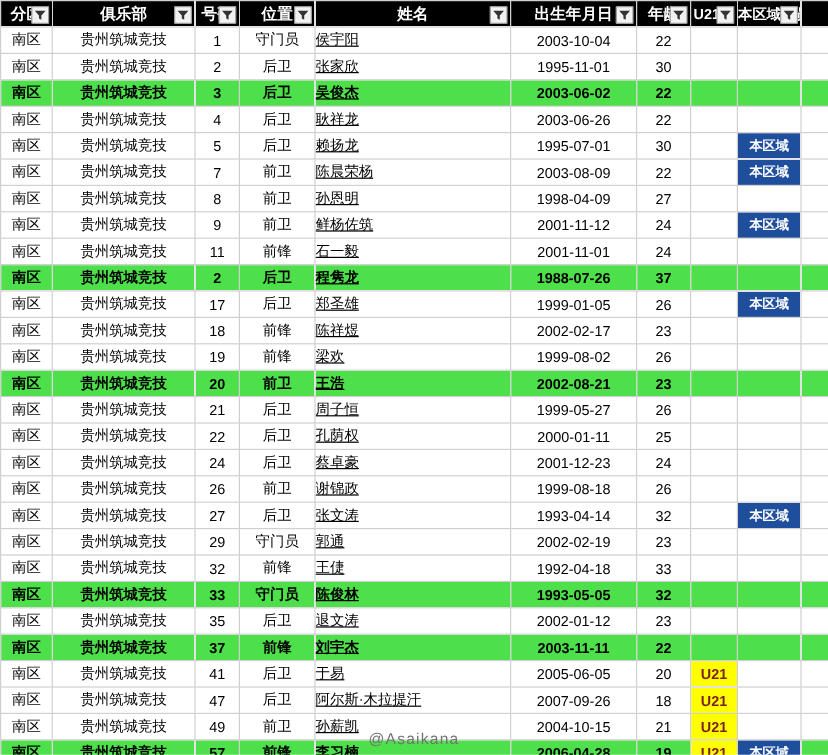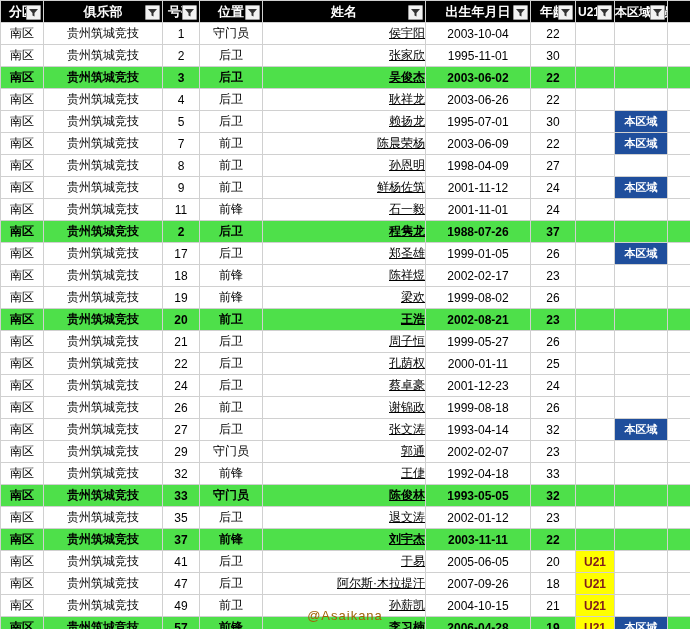--- a/index.html
+++ b/index.html
@@ -62,35 +62,35 @@
   .c-club   { width: 118px; }
   .c-num    { width: 36px; }
   .c-pos    { width: 62px; }
   .c-name   { width: 162px; text-decoration: underline; }
   .c-birth  { width: 104px; }
   .c-age    { width: 44px; }
   .c-u21    { width: 38px; }
   .c-local  { width: 52px; }
   .c-trans  { width: 128px; }
 
-  tbody td.name { text-align: right; }
+  tbody td.name { text-align: left; }
   tbody tr.green td { background: #4ee04a; font-weight: bold; }
   tbody tr.normal td { background: #ffffff; }
   td.u21-yellow { background: #ffff00 !important; color: #7f1d1d; font-weight: bold; }
   td.local-blue { background: #1f4e9c !important; color: #ffffff; font-weight: bold; font-size: 11px; }
   tbody tr.green td.local-blue { background: #1f4e9c !important; }
   td.trans { font-size: 12px; }
 
   .watermark {
     position: absolute;
     left: 0;
     right: 0;
     bottom: 6px;
     text-align: center;
-    color: #a16207;
+    color: #737373;
     font-size: 13px;
     letter-spacing: 1px;
     pointer-events: none;
   }
 </style>
 </head>
 <body>
 
 <table class="roster">
   <thead>
@@ -233,21 +233,21 @@
         <td class="c-u21"></td>
         <td class="c-local local-blue">本区域</td>
         <td class="c-trans trans"></td>
       </tr>
       <tr class="normal">
         <td class="c-zone">南区</td>
         <td class="c-club">贵州筑城竞技</td>
         <td class="c-num">7</td>
         <td class="c-pos">前卫</td>
         <td class="c-name name">陈晨荣杨</td>
-        <td class="c-birth">2003-06-09</td>
+        <td class="c-birth">2003-08-09</td>
         <td class="c-age">22</td>
         <td class="c-u21"></td>
         <td class="c-local local-blue">本区域</td>
         <td class="c-trans trans"></td>
       </tr>
       <tr class="normal">
         <td class="c-zone">南区</td>
         <td class="c-club">贵州筑城竞技</td>
         <td class="c-num">8</td>
         <td class="c-pos">前卫</td>
@@ -401,21 +401,21 @@
         <td class="c-u21"></td>
         <td class="c-local local-blue">本区域</td>
         <td class="c-trans trans"></td>
       </tr>
       <tr class="normal">
         <td class="c-zone">南区</td>
         <td class="c-club">贵州筑城竞技</td>
         <td class="c-num">29</td>
         <td class="c-pos">守门员</td>
         <td class="c-name name">郭通</td>
-        <td class="c-birth">2002-02-07</td>
+        <td class="c-birth">2002-02-19</td>
         <td class="c-age">23</td>
         <td class="c-u21"></td>
         <td class="c-local"></td>
         <td class="c-trans trans"></td>
       </tr>
       <tr class="normal">
         <td class="c-zone">南区</td>
         <td class="c-club">贵州筑城竞技</td>
         <td class="c-num">32</td>
         <td class="c-pos">前锋</td>

